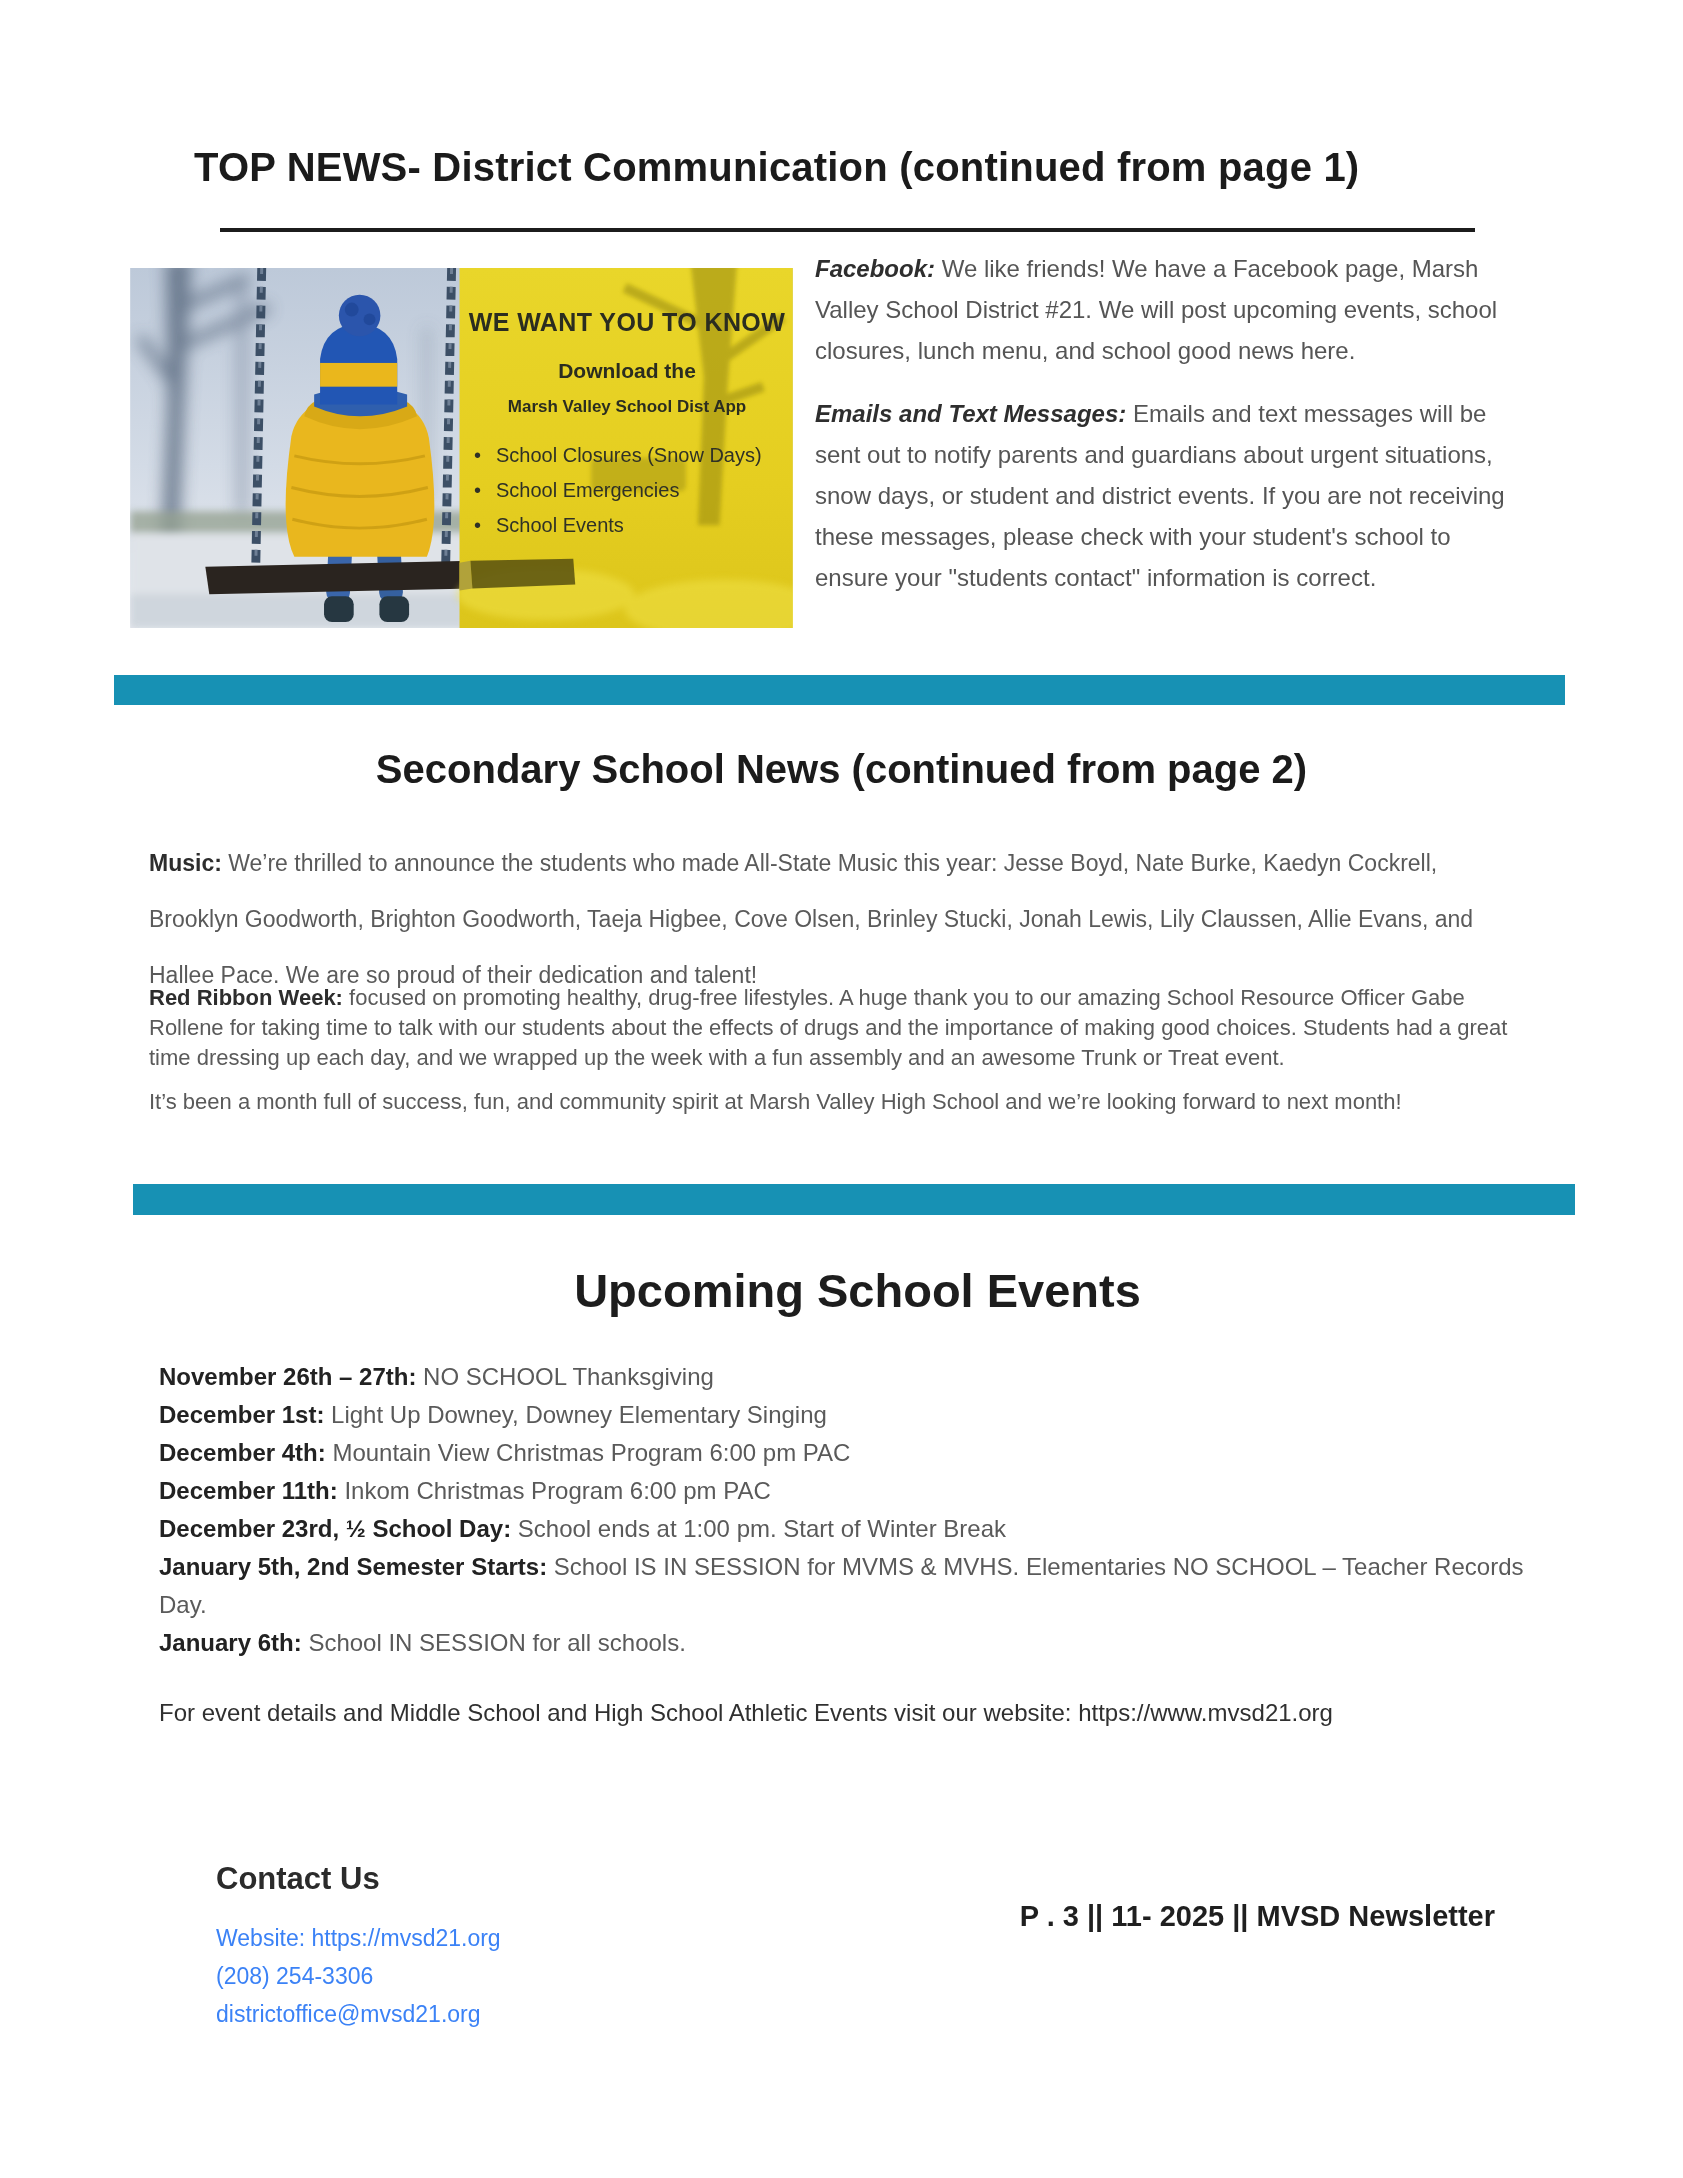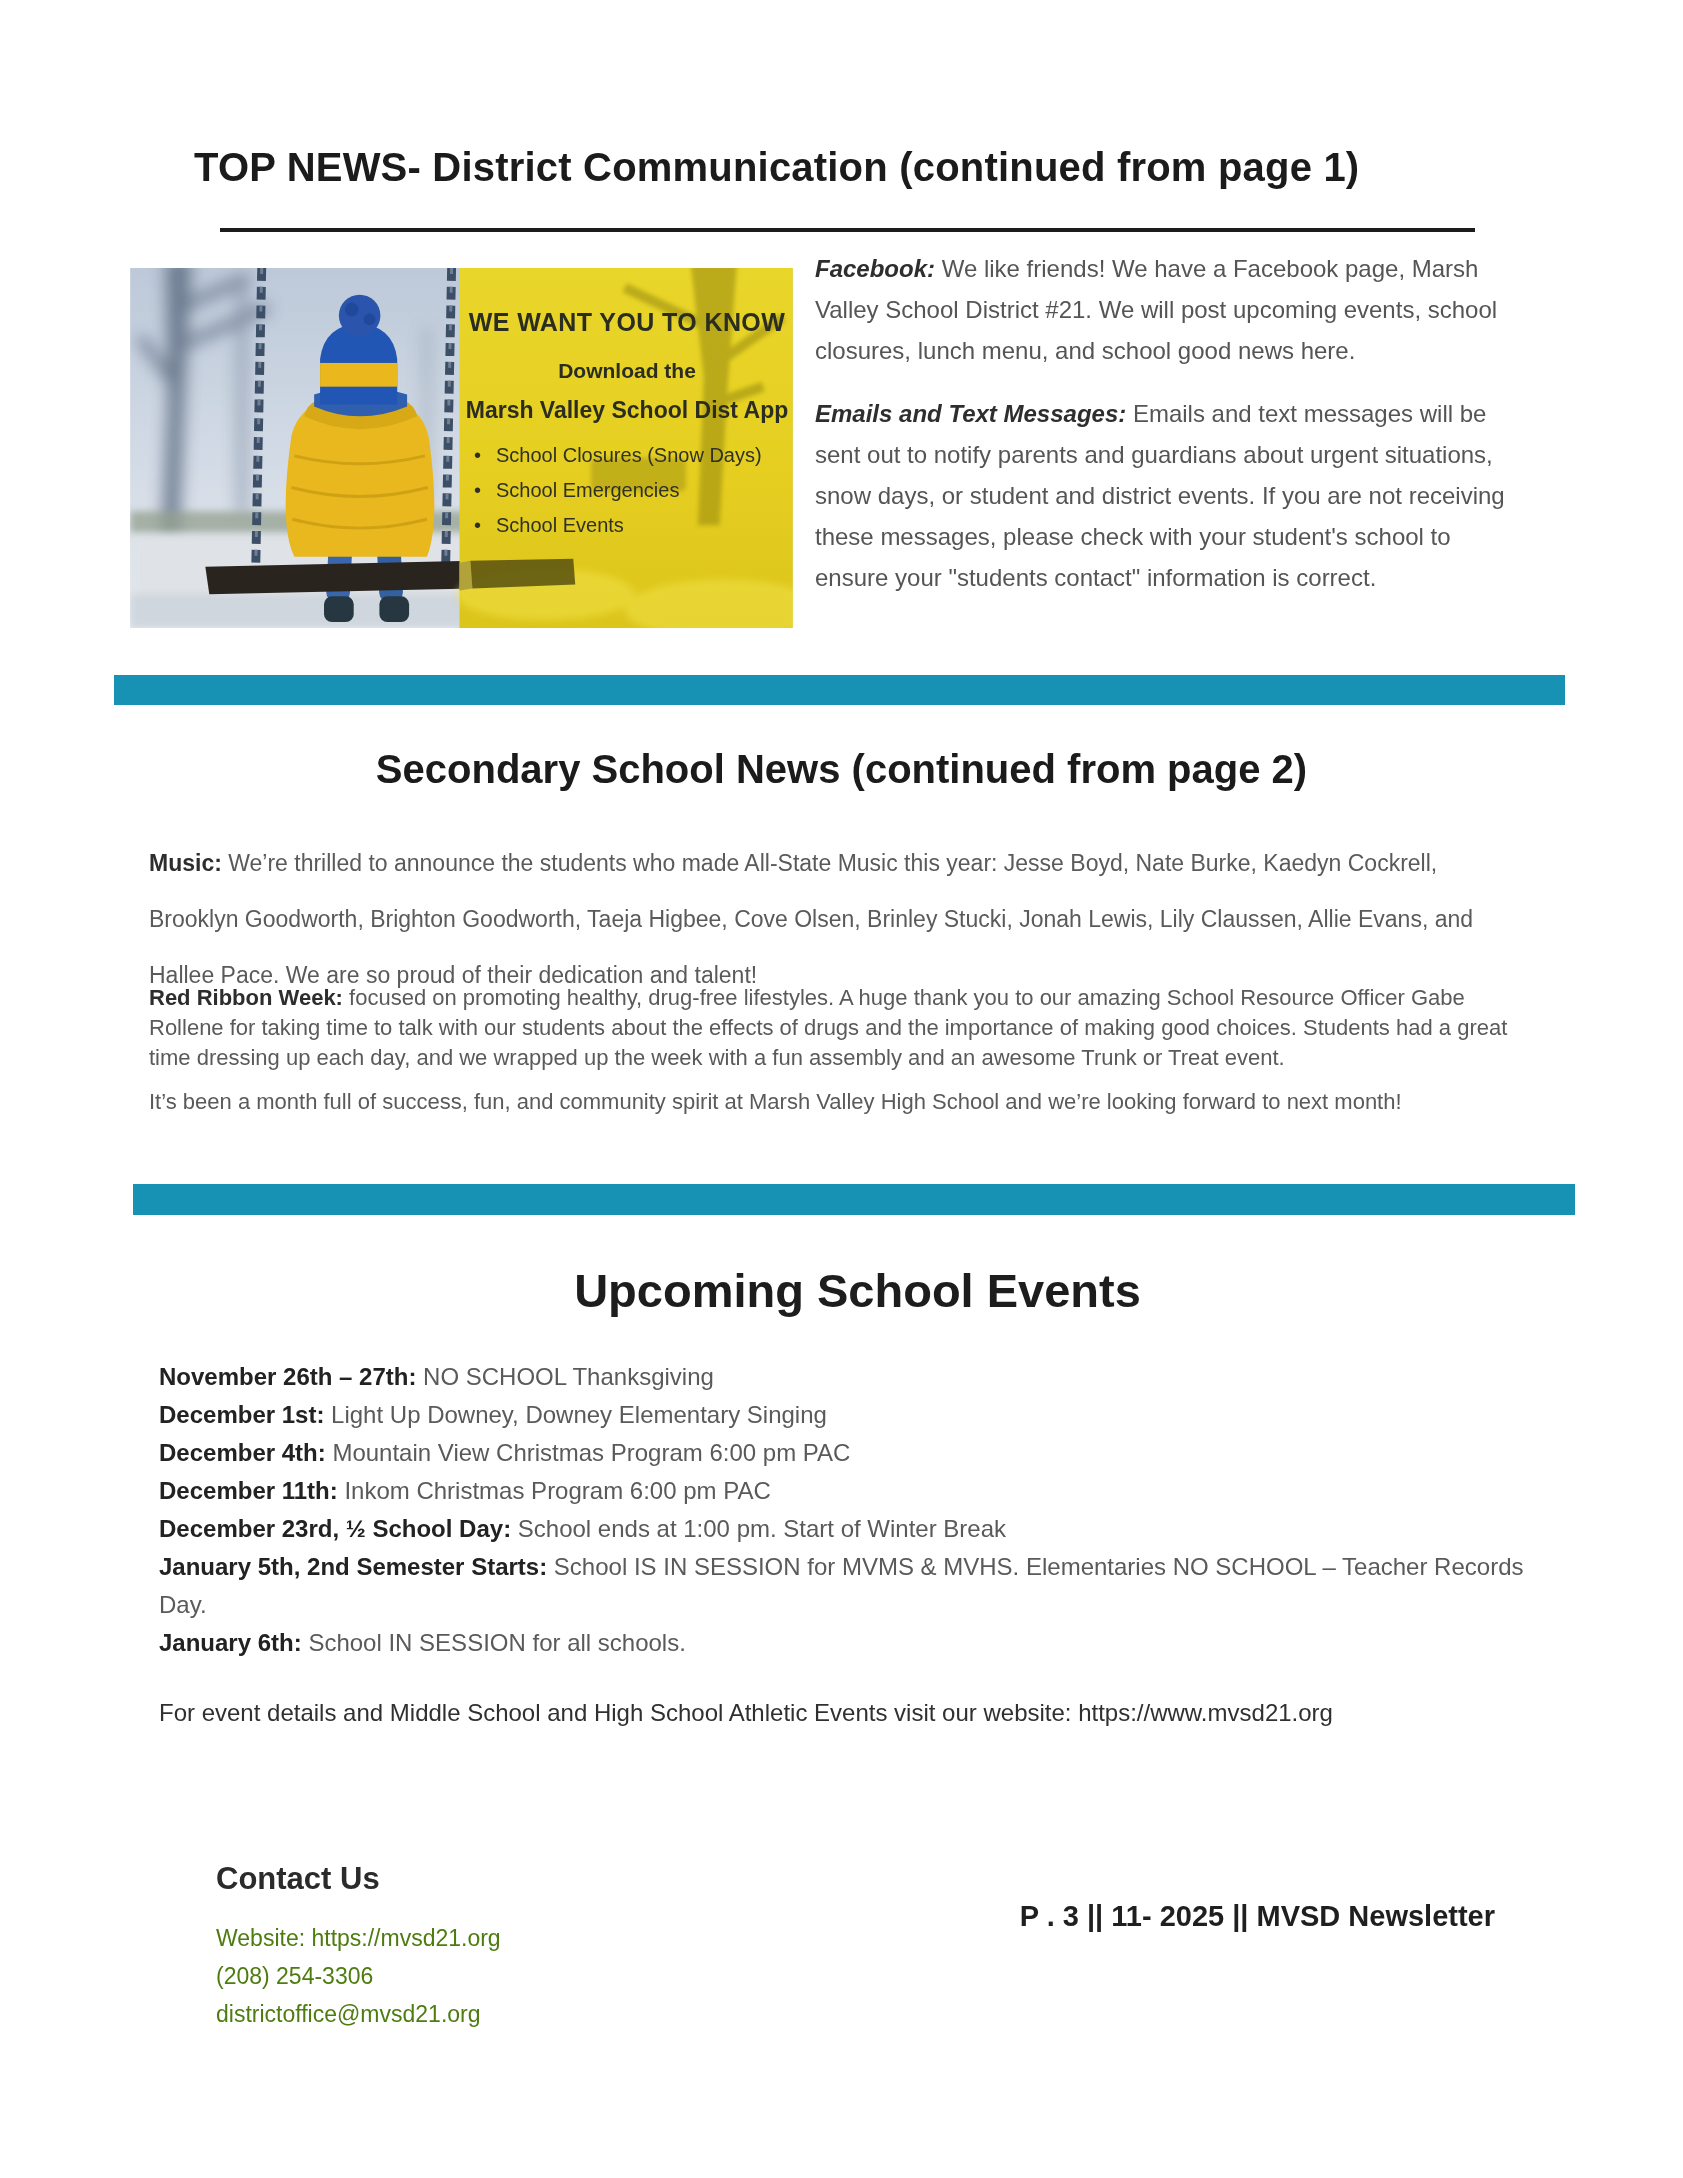--- a/index.html
+++ b/index.html
@@ -26,21 +26,21 @@
   .promo-headline{
     position:absolute;left:0;top:40px;width:100%;
     font-size:25px;font-weight:700;letter-spacing:0.4px;white-space:nowrap;color:#2b2d20;
   }
   .promo-line1{
     position:absolute;left:0;top:91px;width:100%;
     font-size:21px;font-weight:700;color:#2b2d20;white-space:nowrap;
   }
   .promo-line2{
     position:absolute;left:0;top:129px;width:100%;
-    font-size:23px;font-weight:700;color:#2b2d20;white-space:nowrap;
+    font-size:17px;font-weight:700;color:#2b2d20;white-space:nowrap;
   }
   .promo-bullets{
     position:absolute;left:14px;top:170px;margin:0;padding:0;list-style:none;text-align:left;
   }
   .promo-bullets li{
     font-size:20px;line-height:35px;color:#2f3126;white-space:nowrap;font-weight:400;
   }
   .promo-bullets .dot{display:inline-block;width:22px;color:#2f3126;}
   
   .col-right{
@@ -72,21 +72,21 @@
   .music b,.ribbon b{color:#2d2d2d;font-weight:700;}
   
   .events-list{position:absolute;left:159px;top:1358px;width:1386px;
     font-size:24px;line-height:38px;color:#5a5a5a;}
   .events-list b{color:#222222;font-weight:700;}
   .website-note{position:absolute;left:159px;top:1699px;width:1386px;margin:0;
     font-size:24px;color:#303030;}
   
   .contact{position:absolute;left:216px;top:1861px;}
   .contact h3{margin:0 0 22px 0;font-size:31px;font-weight:700;color:#2b2b2b;}
-  .contact div{font-size:23px;line-height:38px;color:#4d7c0f;}
+  .contact div{font-size:23px;line-height:38px;color:#3b82f6;}
   
   .footer{
     position:absolute;right:188px;top:1900px;
     font-size:29px;font-weight:700;color:#1f1f1f;white-space:nowrap;
   }
 </style>
 </head>
 <body>
 
 <div class="page">

